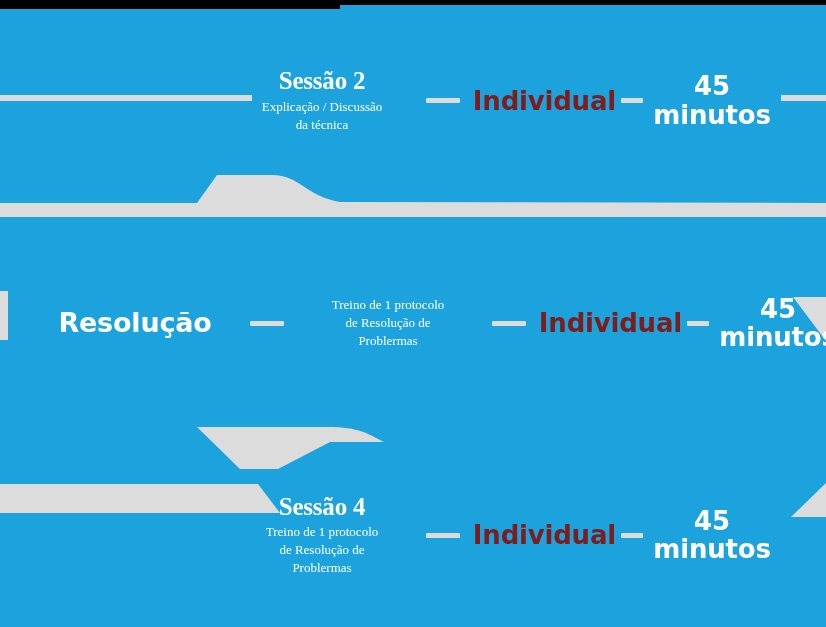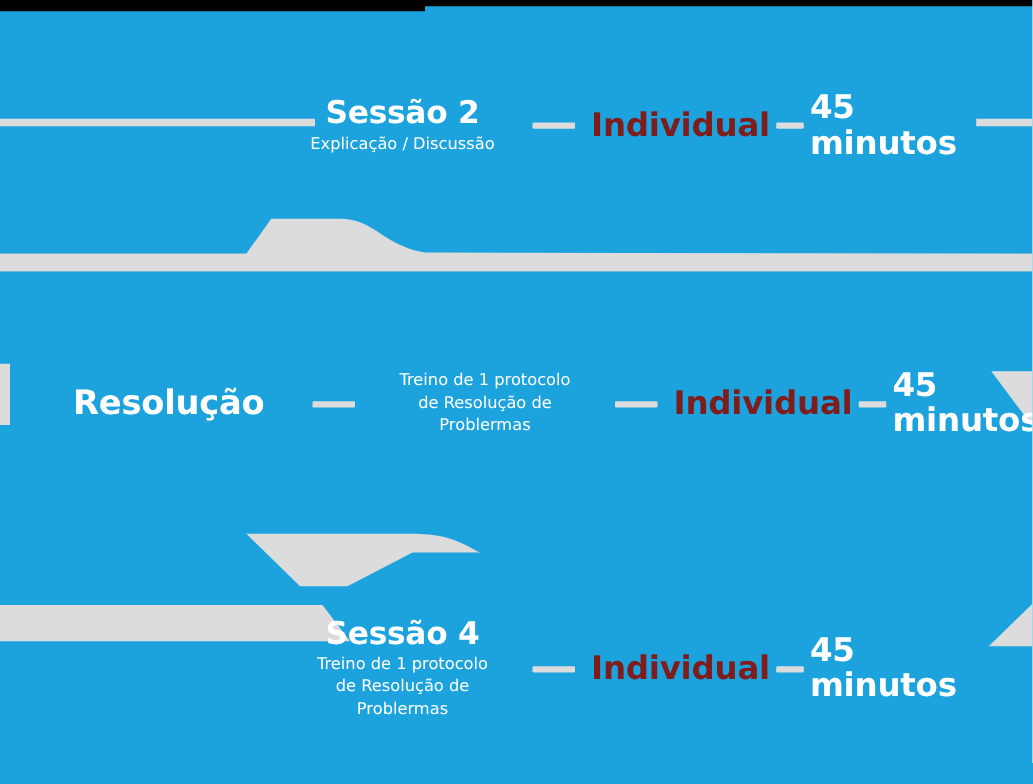--- a/index.html
+++ b/index.html
@@ -57,20 +57,21 @@
   }
   .dash-wide   { width: 34px; margin: 0 6px; }
   .dash-narrow { width: 22px; margin: 0 5px; }
 
   
   .col-session {
     width: 196px;
     flex: 0 0 196px;
     text-align: center;
     color: #ffffff;
+    font-family: Liberation Serif, serif;
   }
   .session-title {
     font-size: 25px;
     font-weight: 700;
     line-height: 1.1;
     letter-spacing: -0.2px;
     margin-bottom: 3px;
   }
   .session-desc {
     font-size: 13px;
@@ -86,20 +87,21 @@
     color: #7f1d1d;
     font-size: 26px;
     font-weight: 700;
     letter-spacing: -0.2px;
   }
 
   
   .col-duration {
     width: 128px;
     flex: 0 0 128px;
+    text-align: center;
     color: #ffffff;
     font-size: 26px;
     font-weight: 700;
     line-height: 1.08;
     letter-spacing: -0.2px;
   }
 
   .spacer-left  { flex: 0 0 6px; }
   .spacer-right { flex: 1 1 auto; }
 </style>
@@ -135,20 +137,21 @@
 
   <div class="row" id="row-1">
     <div class="spacer-left"></div>
 
     <div class="col-category"></div>
 
     <div class="col-session">
       <div class="session-title">Sessão 2</div>
       <div class="session-desc">
         <div>Explicação / Discussão</div>
+        <div>da técnica</div>
       </div>
     </div>
 
     <div class="dash dash-wide"></div>
 
     <div class="col-format">Individual</div>
 
     <div class="dash dash-narrow"></div>
 
     <div class="col-duration">

